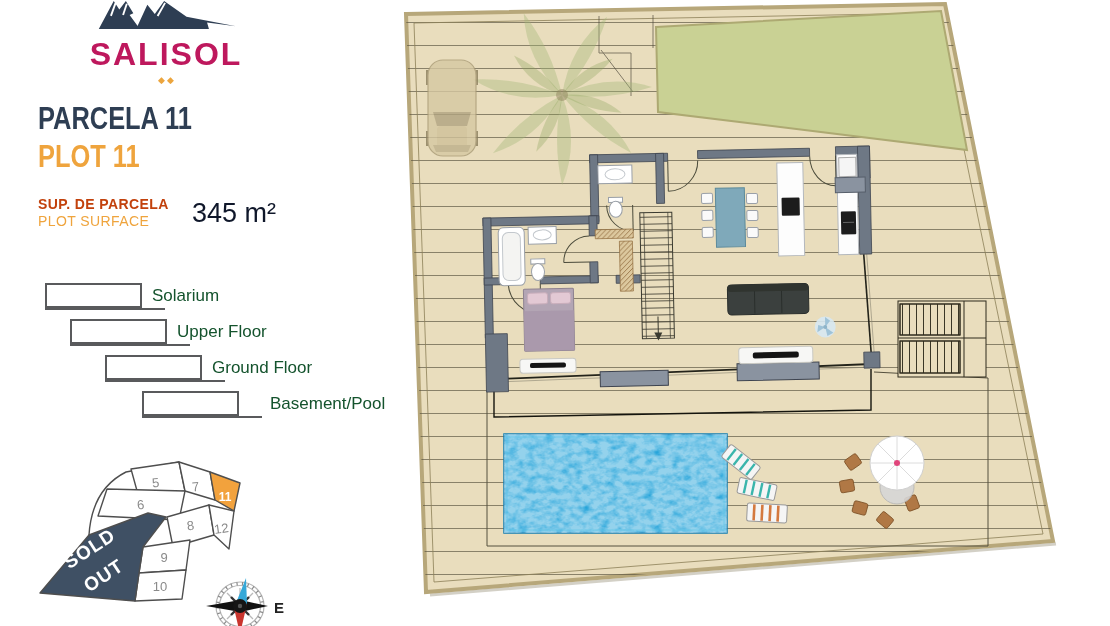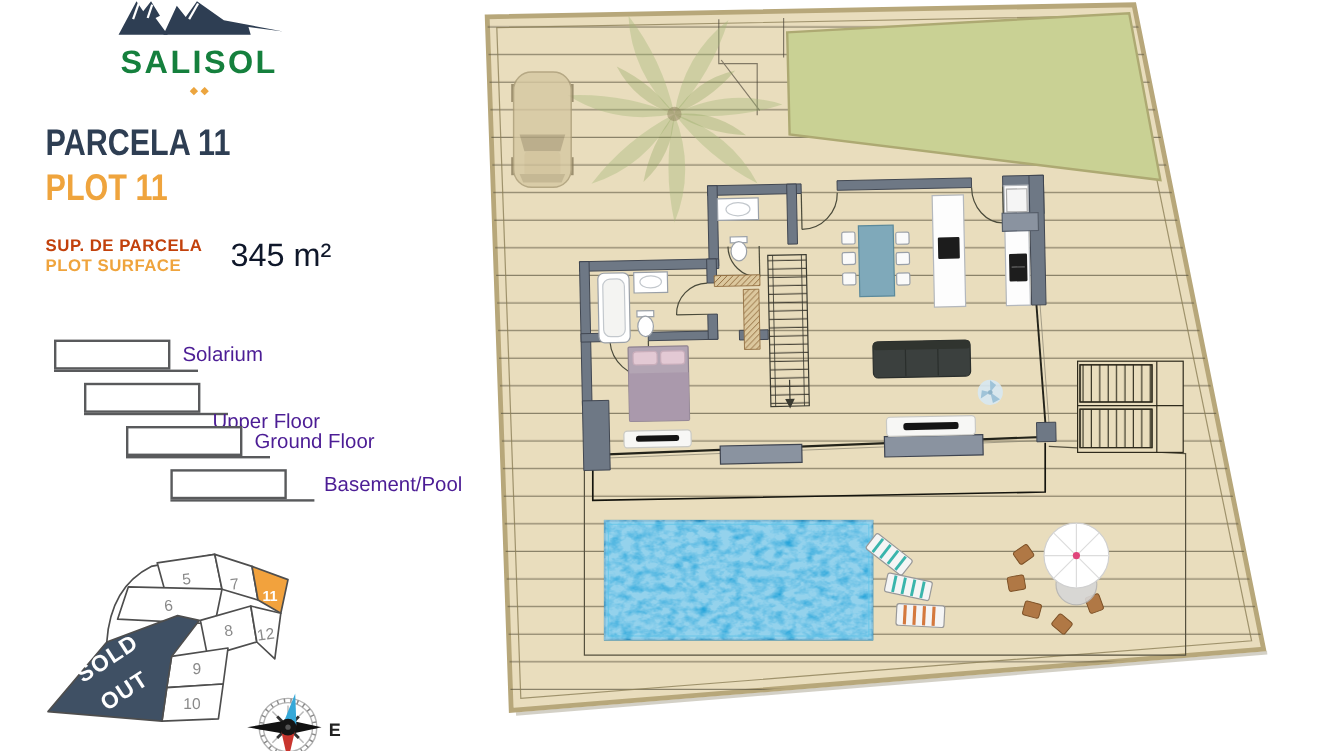--- a/index.html
+++ b/index.html
@@ -4,43 +4,43 @@
 <style>
   html,body{margin:0;padding:0;}
   body{
     width:1110px;height:626px;position:relative;overflow:hidden;
     background:#ffffff;font-family:"Liberation Sans", sans-serif;
   }
   .abs{position:absolute;}
   
   .logo-wrap{left:60px;top:0;width:212px;text-align:center;}
   .brand-name{
-    color:#15803d;font-weight:bold;font-size:27px;letter-spacing:2px;
+    color:#be185d;font-weight:bold;font-size:32px;letter-spacing:2px;
     margin-top:2px;
   }
   .brand-sub{
     color:#2e3e53;font-size:22px;letter-spacing:10px;margin-top:3px;
     display:flex;align-items:center;justify-content:center;gap:2px;
   }
   .brand-dot{color:#eca53e;font-size:9px;letter-spacing:0;line-height:1;}
   .title-parcela{
     left:38px;top:101px;color:#2e3e53;font-size:31px;font-weight:800;
     transform:scaleX(.82);transform-origin:left center;white-space:nowrap;
   }
   .title-plot{
     left:38px;top:139px;color:#efa43d;font-size:31px;font-weight:800;
     transform:scaleX(.82);transform-origin:left center;white-space:nowrap;
   }
   .surf-es{left:38px;top:196px;color:#c2410c;font-size:14px;font-weight:bold;letter-spacing:.4px;}
-  .surf-en{left:38px;top:213px;color:#efa43d;font-size:14px;font-weight:bold;letter-spacing:.4px;}
+  .surf-en{left:38px;top:213px;color:#efa43d;font-size:14px;font-weight:normal;letter-spacing:.4px;}
   .surf-val{left:192px;top:198px;color:#0f172a;font-size:27px;}
   
   .lg-box{border:2px solid #595a5c;background:#fff;width:93px;height:21px;}
   .lg-line{height:2px;background:#595a5c;width:120px;}
-  .lg-label{color:#4c1d95;font-size:17px;white-space:nowrap;}
+  .lg-label{color:#14532d;font-size:17px;white-space:nowrap;}
   svg text{font-family:"Liberation Sans", sans-serif;}
 </style>
 </head>
 <body>
 
 <div class="abs logo-wrap">
   <svg width="140" height="30" viewBox="0 0 150 30">
     <g fill="#2e3e53">
       <path d="M3 30 L19 0 L25 9 L32 0 L40 13 L36 15 L47 30 Z"></path>
       <path d="M43 30 L55 4 L63 14 L73 0 L97 17 L150 27 L119 23 L121 30 Z"></path>
@@ -67,21 +67,21 @@
 <div class="abs" style="left:45px;top:283px;">
   <div class="lg-box"></div>
   <div class="lg-line"></div>
 </div>
 <div class="abs lg-label" style="left:152px;top:286px;">Solarium</div>
 
 <div class="abs" style="left:70px;top:319px;">
   <div class="lg-box"></div>
   <div class="lg-line"></div>
 </div>
-<div class="abs lg-label" style="left:177px;top:322px;margin-top:20px;">Upper Floor</div>
+<div class="abs lg-label" style="left:177px;top:322px;">Upper Floor</div>
 
 <div class="abs" style="left:105px;top:355px;">
   <div class="lg-box"></div>
   <div class="lg-line"></div>
 </div>
 <div class="abs lg-label" style="left:212px;top:358px;">Ground Floor</div>
 
 <div class="abs" style="left:142px;top:391px;">
   <div class="lg-box"></div>
   <div class="lg-line"></div>

